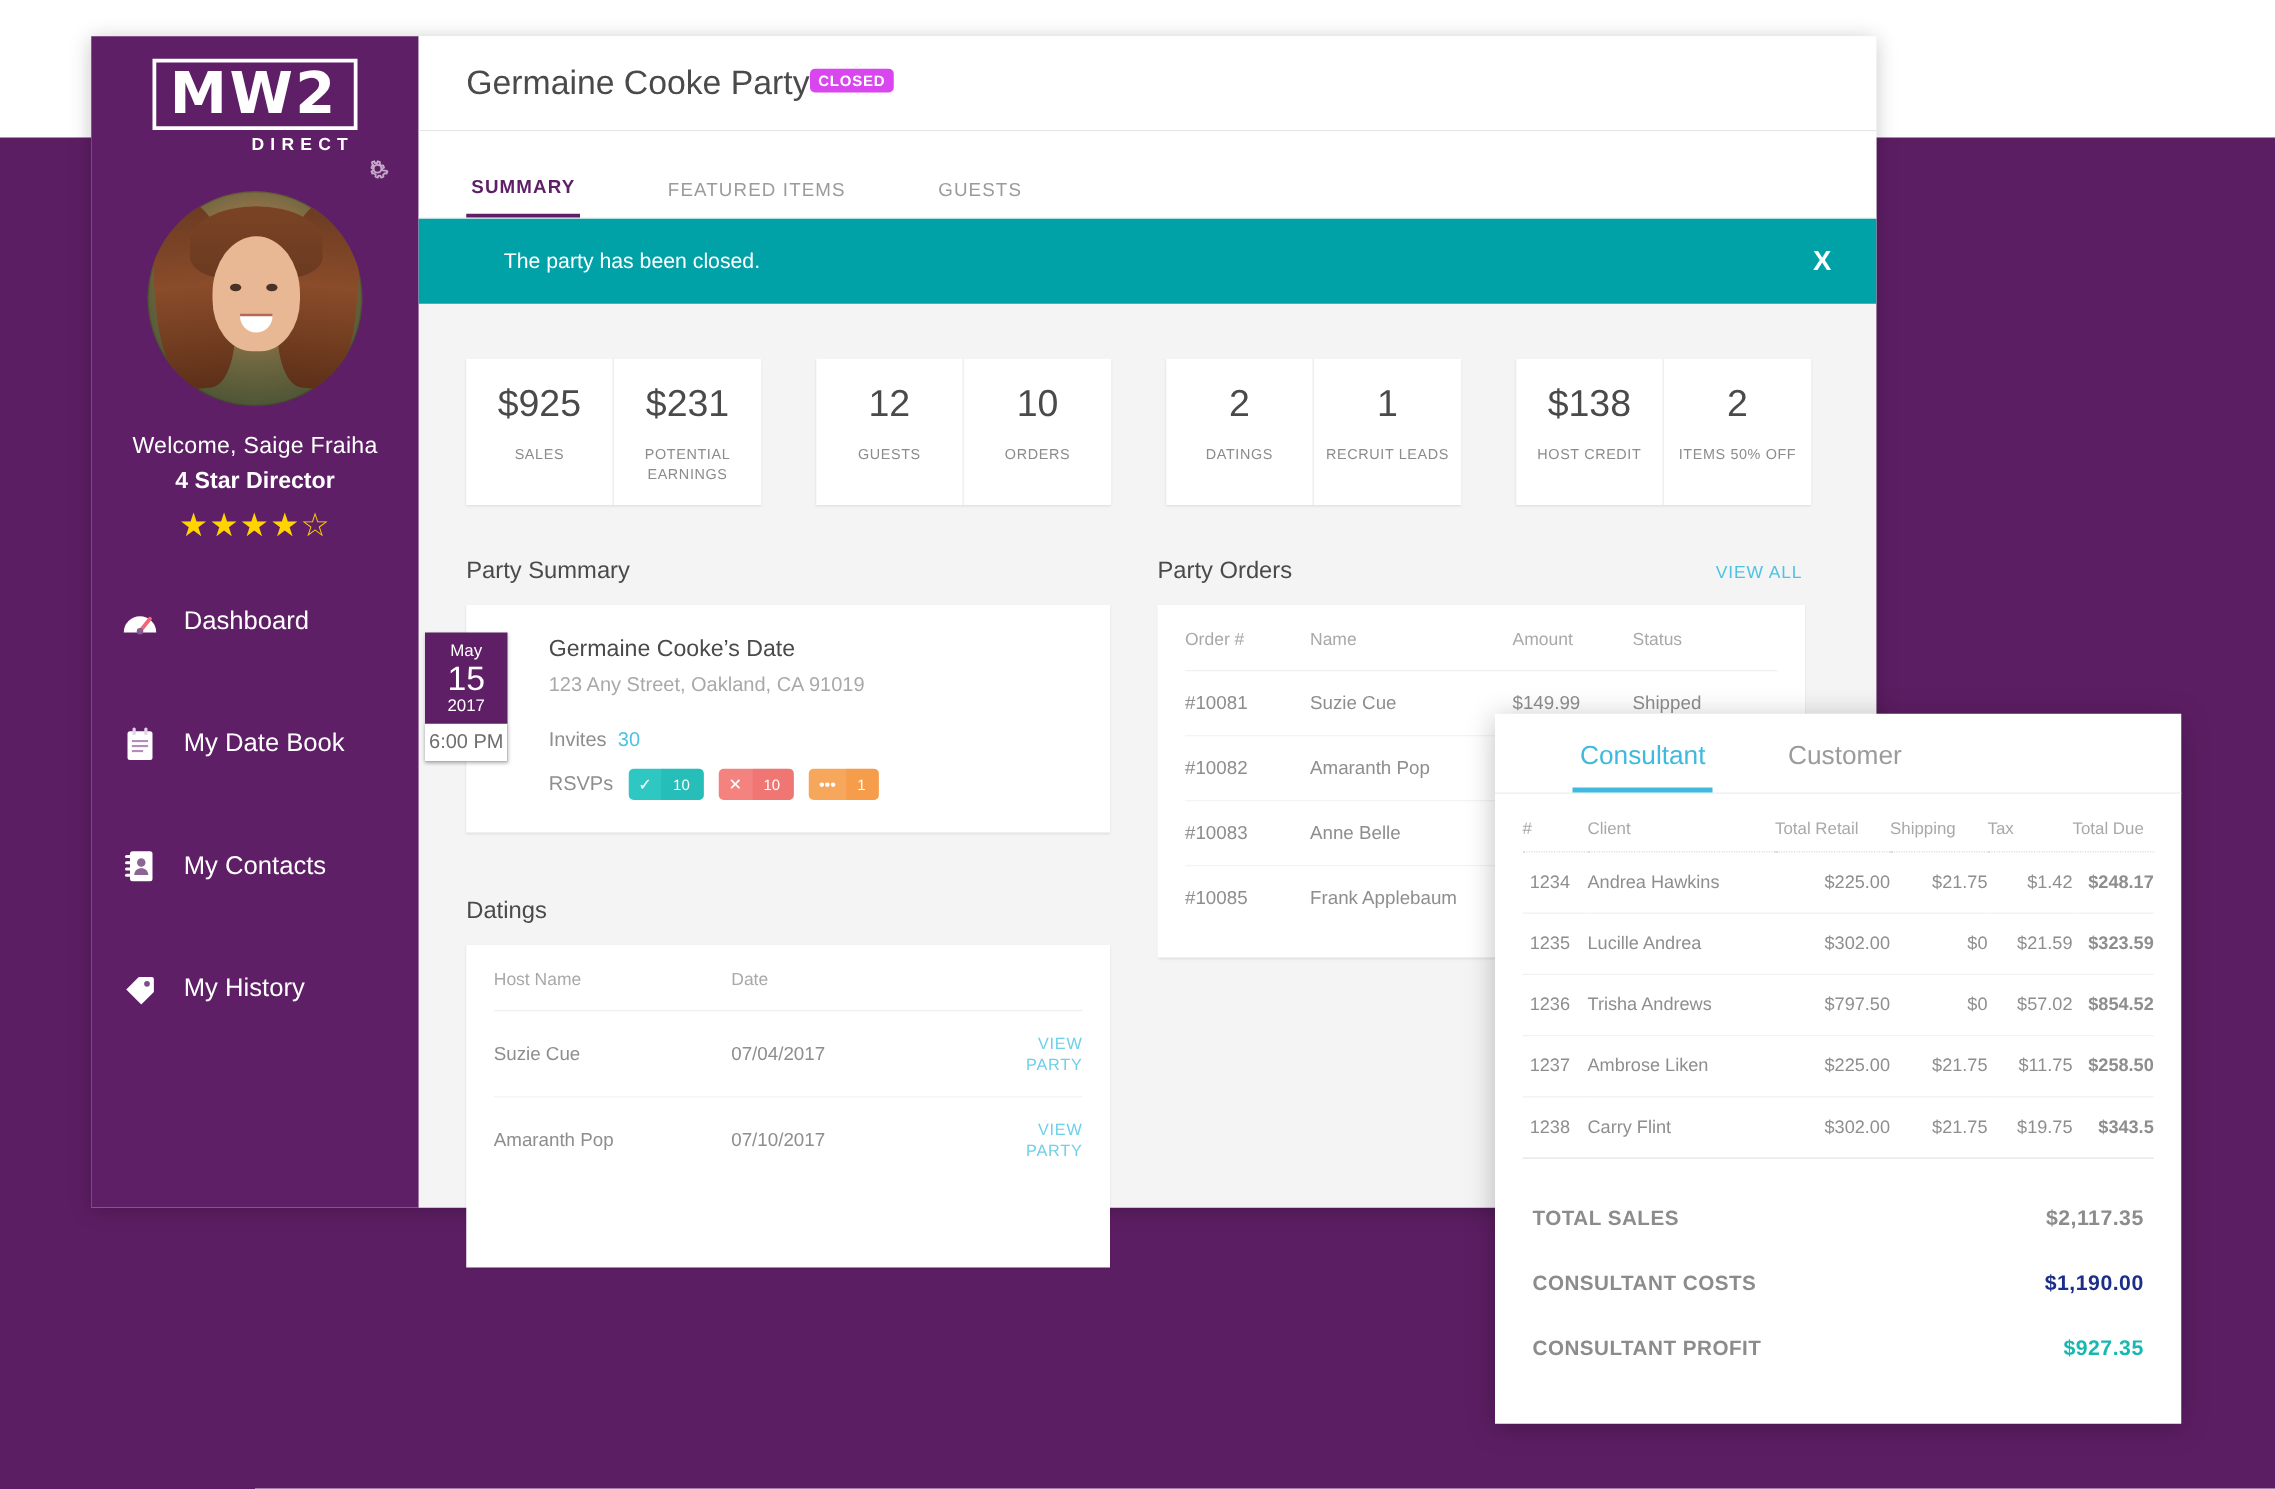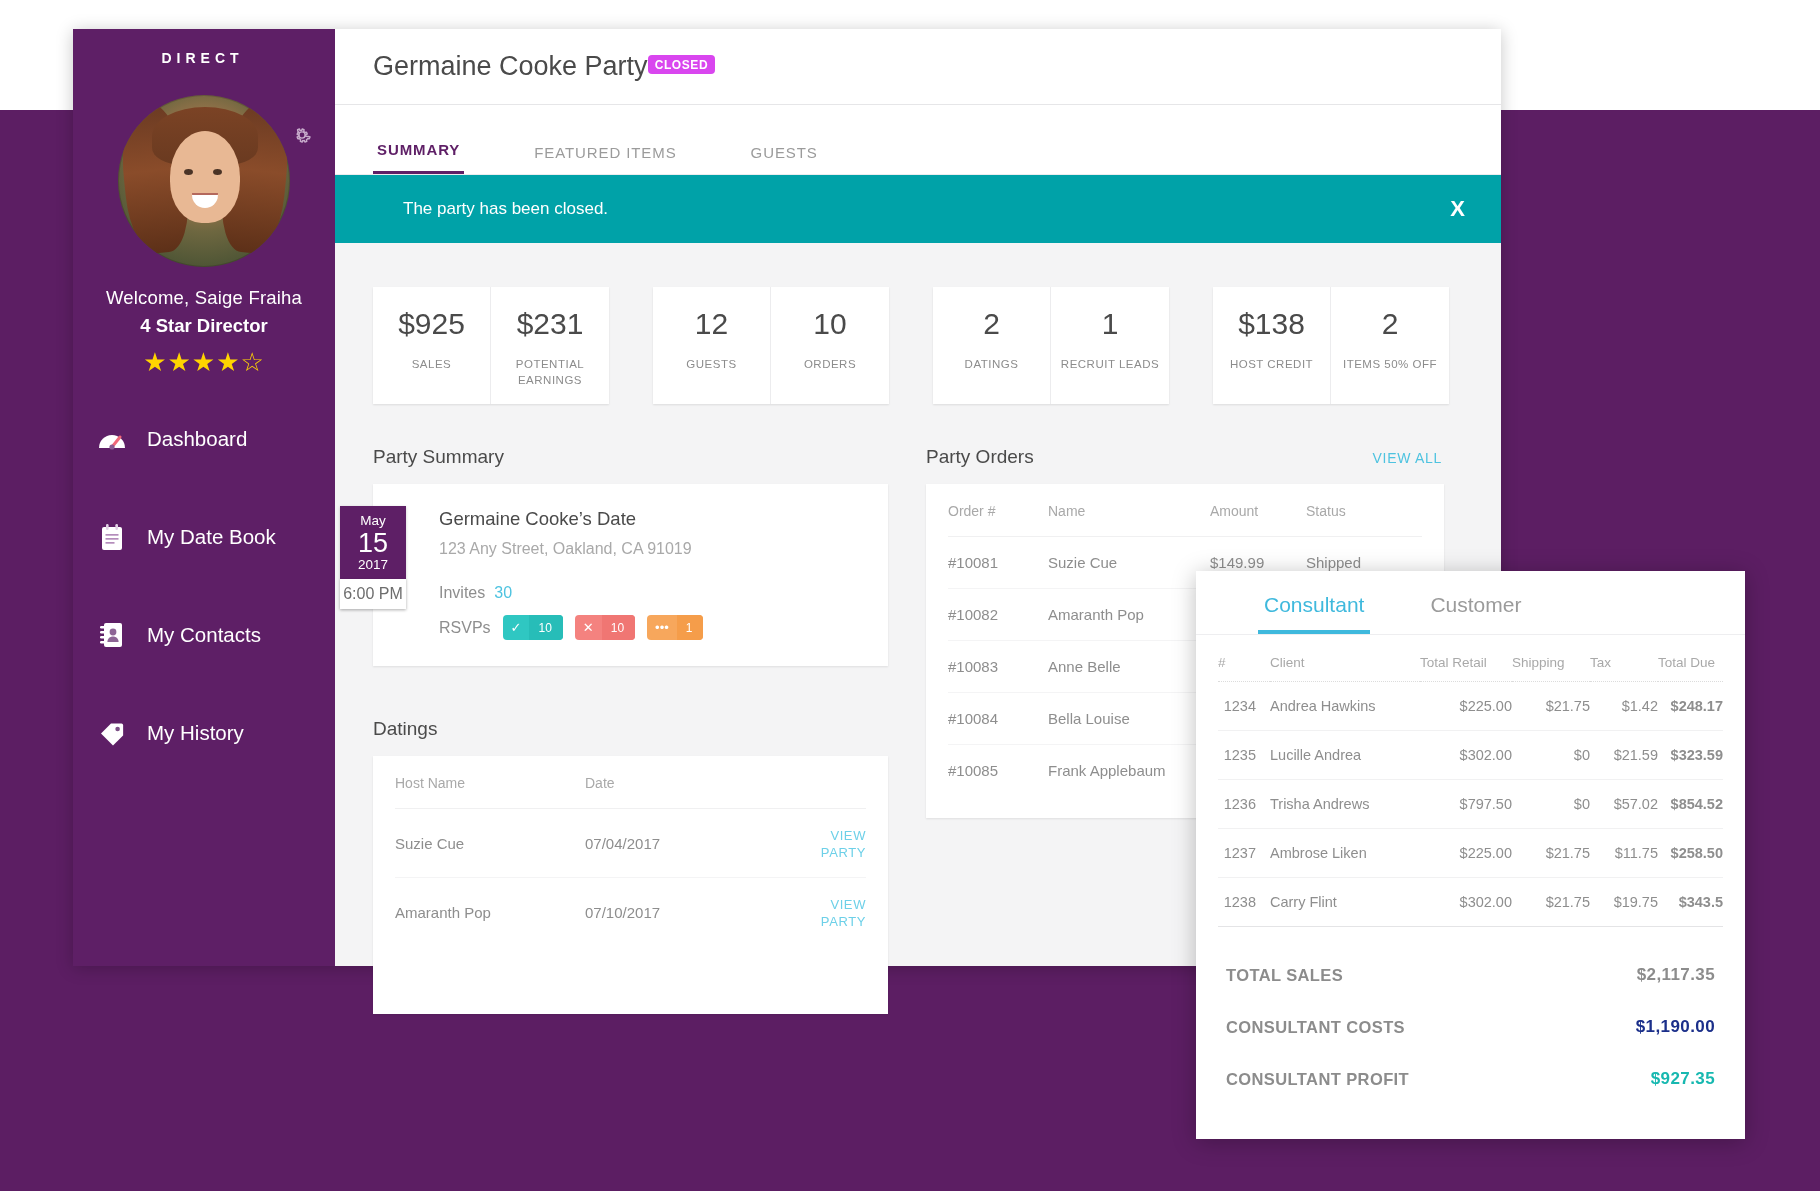--- a/index.html
+++ b/index.html
@@ -35,21 +35,21 @@
   .logo-mw2 {
     border: 3px solid #ffffff;
     color: #ffffff;
     font-size: 46px; font-weight: bold; letter-spacing: 2px;
     padding: 1px 13px 4px 11px;
     line-height: 1;
     font-family: "DejaVu Sans", sans-serif;
   }
   .logo-direct {
     color: #ffffff; font-size: 14px; letter-spacing: 5px;
-    margin-top: 3px; padding-right: 3px;
+    text-align: right; margin-top: 3px; padding-right: 3px;
     font-weight: bold;
   }
   .gear-icon {
     position: absolute; right: 22px; top: 95px;
     width: 22px; height: 22px; cursor: pointer; opacity: .75;
   }
   .avatar {
     width: 172px; height: 172px; border-radius: 50%;
     margin: 28px auto 0 auto;
     background: radial-gradient(circle at 50% 38%, #c99a74 0%, #a9784f 26%, #6e6740 52%, #4e5535 78%, #3b4a2c 100%);
@@ -244,20 +244,21 @@
 <body>
 
 <div id="root">
   <div id="backdrop"></div>
 
   <div id="app">
 
     <div id="sidebar">
       <div class="logo-wrap">
         <div class="logo-box">
+          <div class="logo-mw2">MW2</div>
           <div class="logo-direct">DIRECT</div>
         </div>
       </div>
 
       <svg class="gear-icon" viewBox="0 0 24 24">
         <path fill="none" stroke="#e9d9ec" stroke-width="1.6" d="M12 8.6a3.4 3.4 0 100 6.8 3.4 3.4 0 000-6.8z"></path>
         <path fill="none" stroke="#e9d9ec" stroke-width="1.6" stroke-linejoin="round" d="M19.1 13.6l1.6.6-.8 2-1.7-.3a6.9 6.9 0 01-1.3 1.3l.3 1.7-2 .8-.6-1.6a7 7 0 01-1.8 0l-.6 1.6-2-.8.3-1.7a6.9 6.9 0 01-1.3-1.3l-1.7.3-.8-2 1.6-.6a7 7 0 010-1.8l-1.6-.6.8-2 1.7.3A6.9 6.9 0 017.5 8l-.3-1.7 2-.8.6 1.6a7 7 0 011.8 0l.6-1.6 2 .8L13.9 8c.5.35.95.8 1.3 1.3l1.7-.3.8 2-1.6.6a7 7 0 010 1.8z"></path>
       </svg>
 
       <div class="avatar">
@@ -500,26 +501,20 @@
                   </tr>
                   <tr>
                     <td class="lnk">#10082</td>
                     <td>Amaranth Pop</td>
                     <td></td>
                     <td class="lnk-ship"></td>
                   </tr>
                   <tr>
                     <td class="lnk">#10083</td>
                     <td>Anne Belle</td>
-                    <td></td>
-                    <td class="lnk-ship"></td>
-                  </tr>
-                  <tr>
-                    <td class="lnk">#10084</td>
-                    <td>Bella Louise</td>
                     <td></td>
                     <td class="lnk-ship"></td>
                   </tr>
                   <tr>
                     <td class="lnk">#10085</td>
                     <td>Frank Applebaum</td>
                     <td></td>
                     <td class="lnk-ship"></td>
                   </tr>
                 </tbody>

